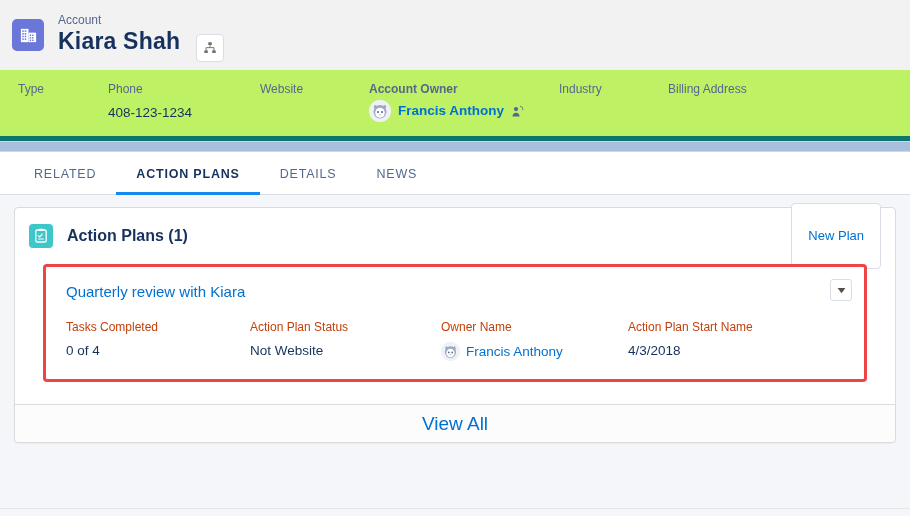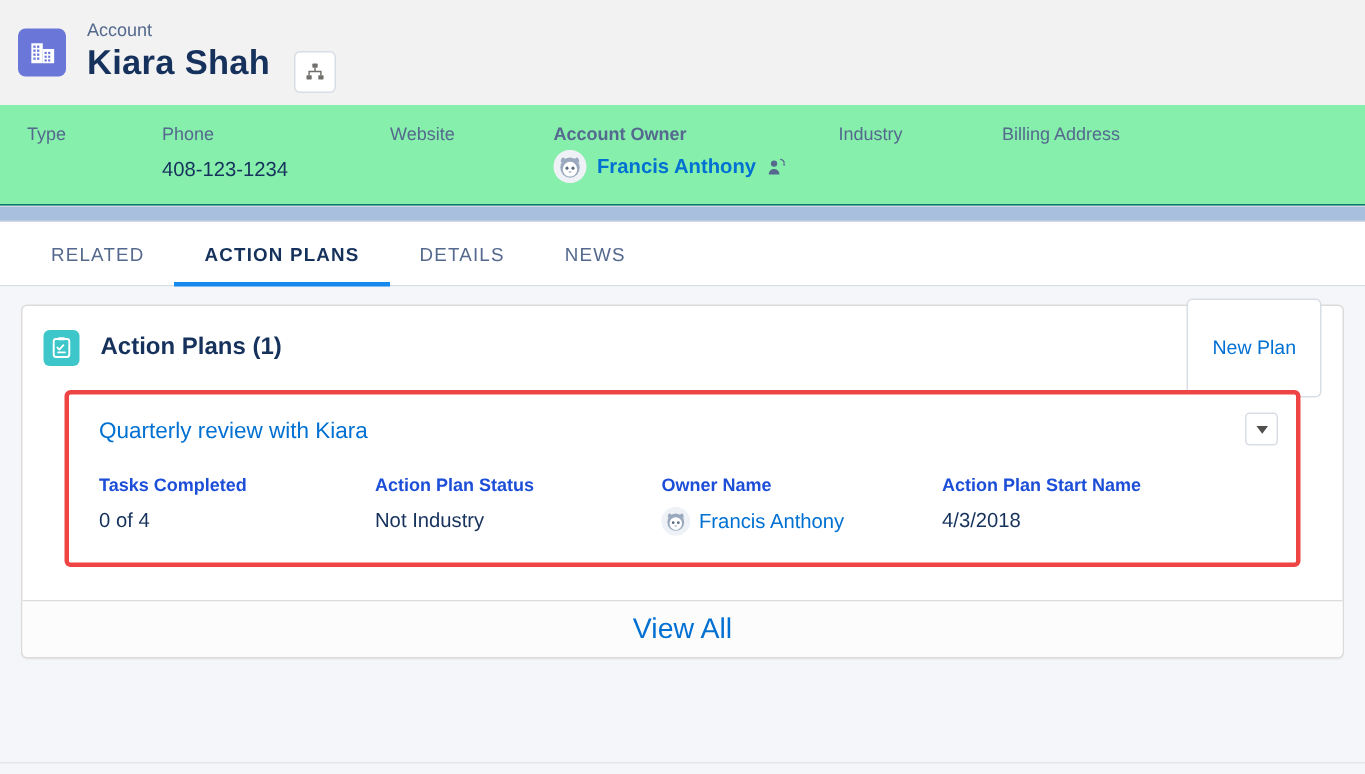--- a/index.html
+++ b/index.html
@@ -66,24 +66,24 @@
     background: #fff;
     display: flex;
     align-items: center;
     justify-content: center;
     cursor: pointer;
     padding: 0;
   }
 
   
   .detail-row {
-    background: #86efac;
+    background: #bef264;
     height: 66px;
     position: relative;
-    border-bottom: 1px solid #0f766e;
+    border-bottom: 5px solid #0f766e;
   }
   .field {
     position: absolute;
     top: 12px;
   }
   .field-label {
     font-size: 12px;
     color: #54698d;
     line-height: 15px;
     white-space: nowrap;
@@ -237,23 +237,22 @@
   .tile-fields {
     display: flex;
   }
   .tile-field { flex: 0 0 auto; }
   .tf-1 { width: 184px; }
   .tf-2 { width: 191px; }
   .tf-3 { width: 187px; }
   .tf-4 { width: 180px; }
   .tf-label {
     font-size: 12px;
-    color: #1d4ed8;
+    color: #c2410c;
     line-height: 15px;
-    font-weight: bold;
   }
   .tf-value {
     font-size: 13.5px;
     color: #16325c;
     margin-top: 7px;
     line-height: 18px;
     display: flex;
     align-items: center;
   }
   .card-foot {
@@ -417,21 +416,21 @@
         </button>
 
         <div class="tile-fields">
           <div class="tile-field tf-1">
             <div class="tf-label">Tasks Completed</div>
             <div class="tf-value">0 of 4</div>
           </div>
 
           <div class="tile-field tf-2">
             <div class="tf-label">Action Plan Status</div>
-            <div class="tf-value">Not Industry</div>
+            <div class="tf-value">Not Website</div>
           </div>
 
           <div class="tile-field tf-3">
             <div class="tf-label">Owner Name</div>
             <div class="tf-value">
               <span class="avatar sm">
                 <svg width="19" height="19" viewBox="0 0 32 32" aria-hidden="true">
                   <circle cx="16" cy="16" r="16" fill="#eef2f7"></circle>
                   <path d="M7 12c0-1.6.4-4 1.6-4.6C10 6.7 11.6 9 12.3 10.2z" fill="#9aa9bd"></path>
                   <path d="M25 12c0-1.6-.4-4-1.6-4.6C22 6.7 20.4 9 19.7 10.2z" fill="#9aa9bd"></path>

